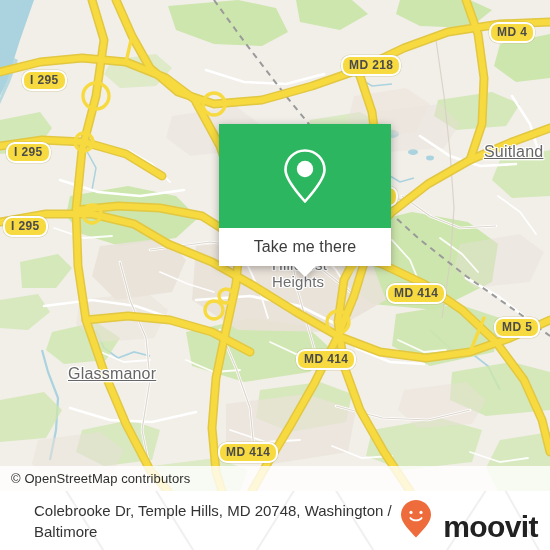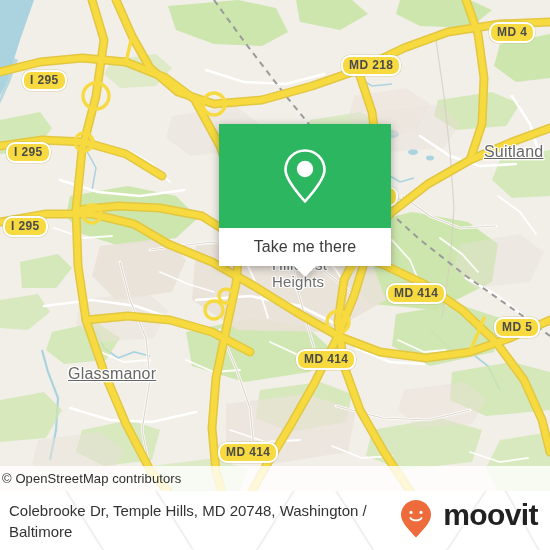--- a/index.html
+++ b/index.html
@@ -122,21 +122,21 @@
     top: 466px;
     width: 550px;
     height: 25px;
     background: rgba(255,255,255,.80);
     display: flex;
     align-items: center;
   }
   .attribution-text {
     color: #2e2e2e;
     font-size: 13px;
-    padding-left: 2px;
+    padding-left: 11px;
     letter-spacing: 0.1px;
   }
 
   
   .footer {
     position: absolute;
     left: 0;
     top: 491px;
     width: 550px;
     height: 59px;
@@ -148,32 +148,32 @@
     left: 0; top: 0;
     width: 550px; height: 59px;
   }
   .footer-inner {
     position: absolute;
     left: 0; top: 0;
     width: 550px; height: 59px;
     display: flex;
     align-items: center;
     justify-content: space-between;
-    padding: 0 12px 0 9px;
+    padding: 0 12px 0 34px;
     box-sizing: border-box;
   }
   .footer-title {
     color: #333333;
     font-size: 15px;
     line-height: 21px;
     max-width: 390px;
   }
   .brand {
     display: flex;
-    align-items: flex-start;
+    align-items: flex-end;
     gap: 12px;
     flex: none;
   }
   .brand-word {
     color: #212121;
     font-size: 30px;
     font-weight: bold;
     letter-spacing: -0.6px;
     line-height: 30px;
   }

